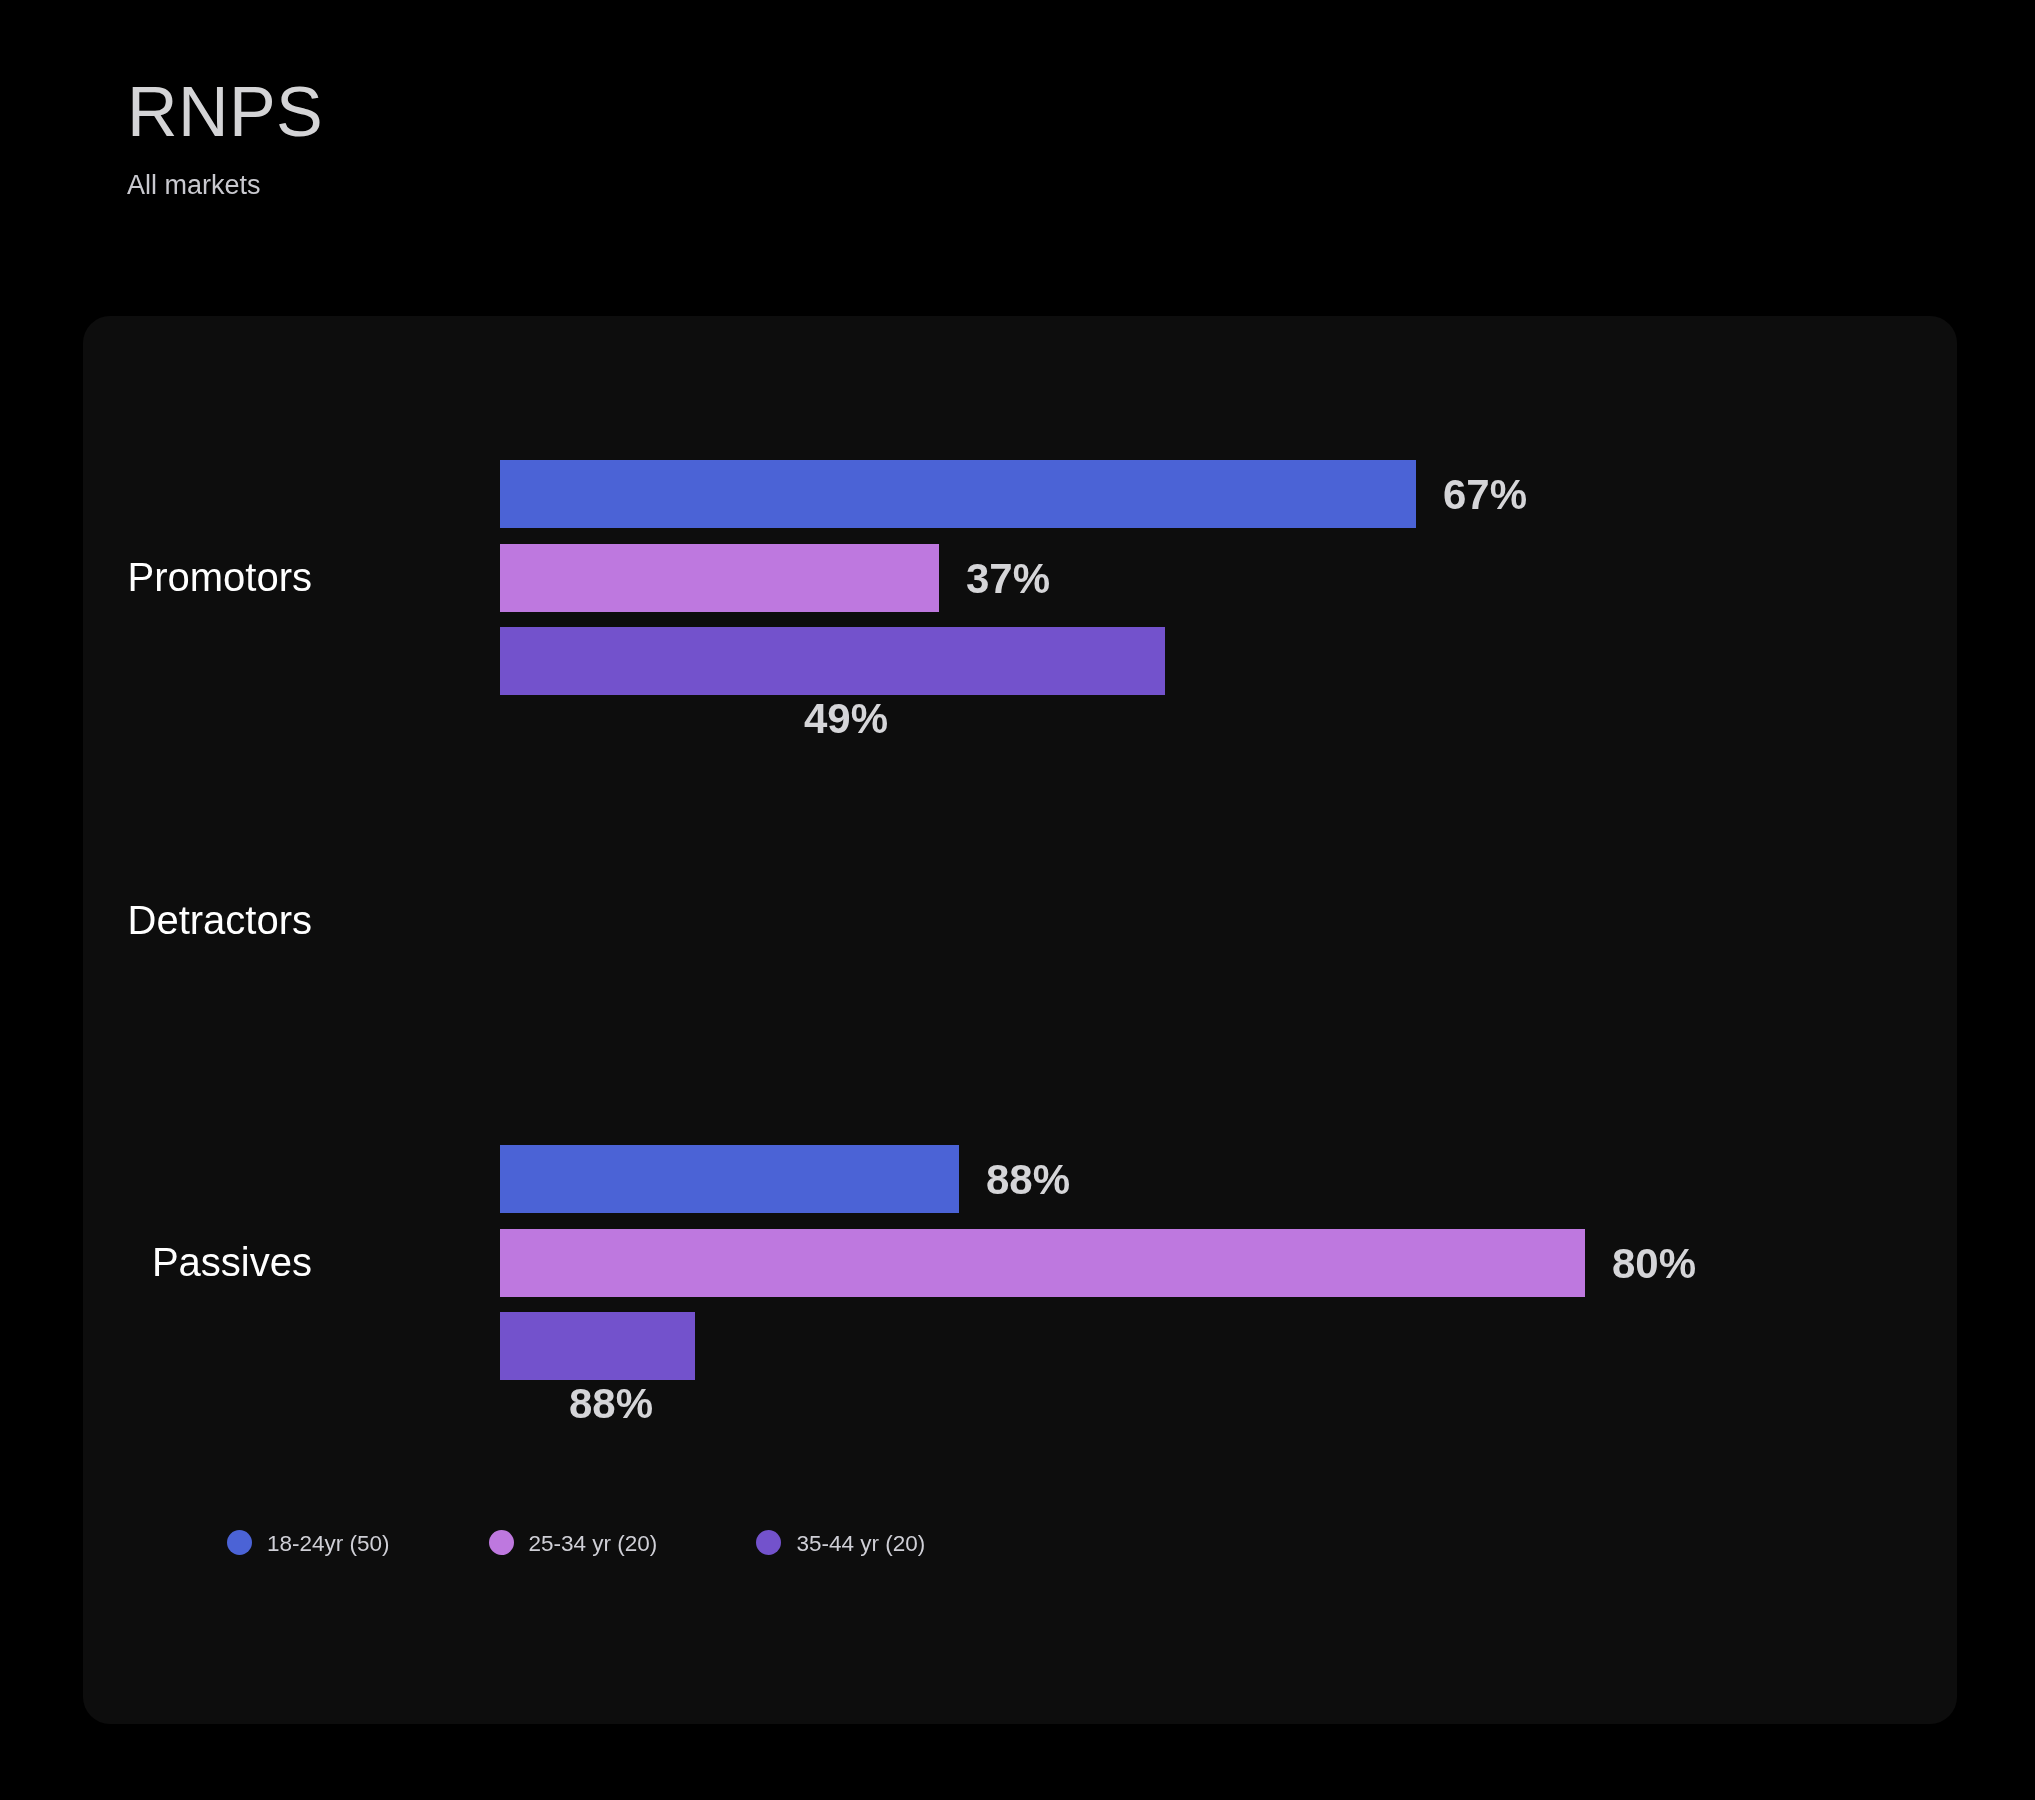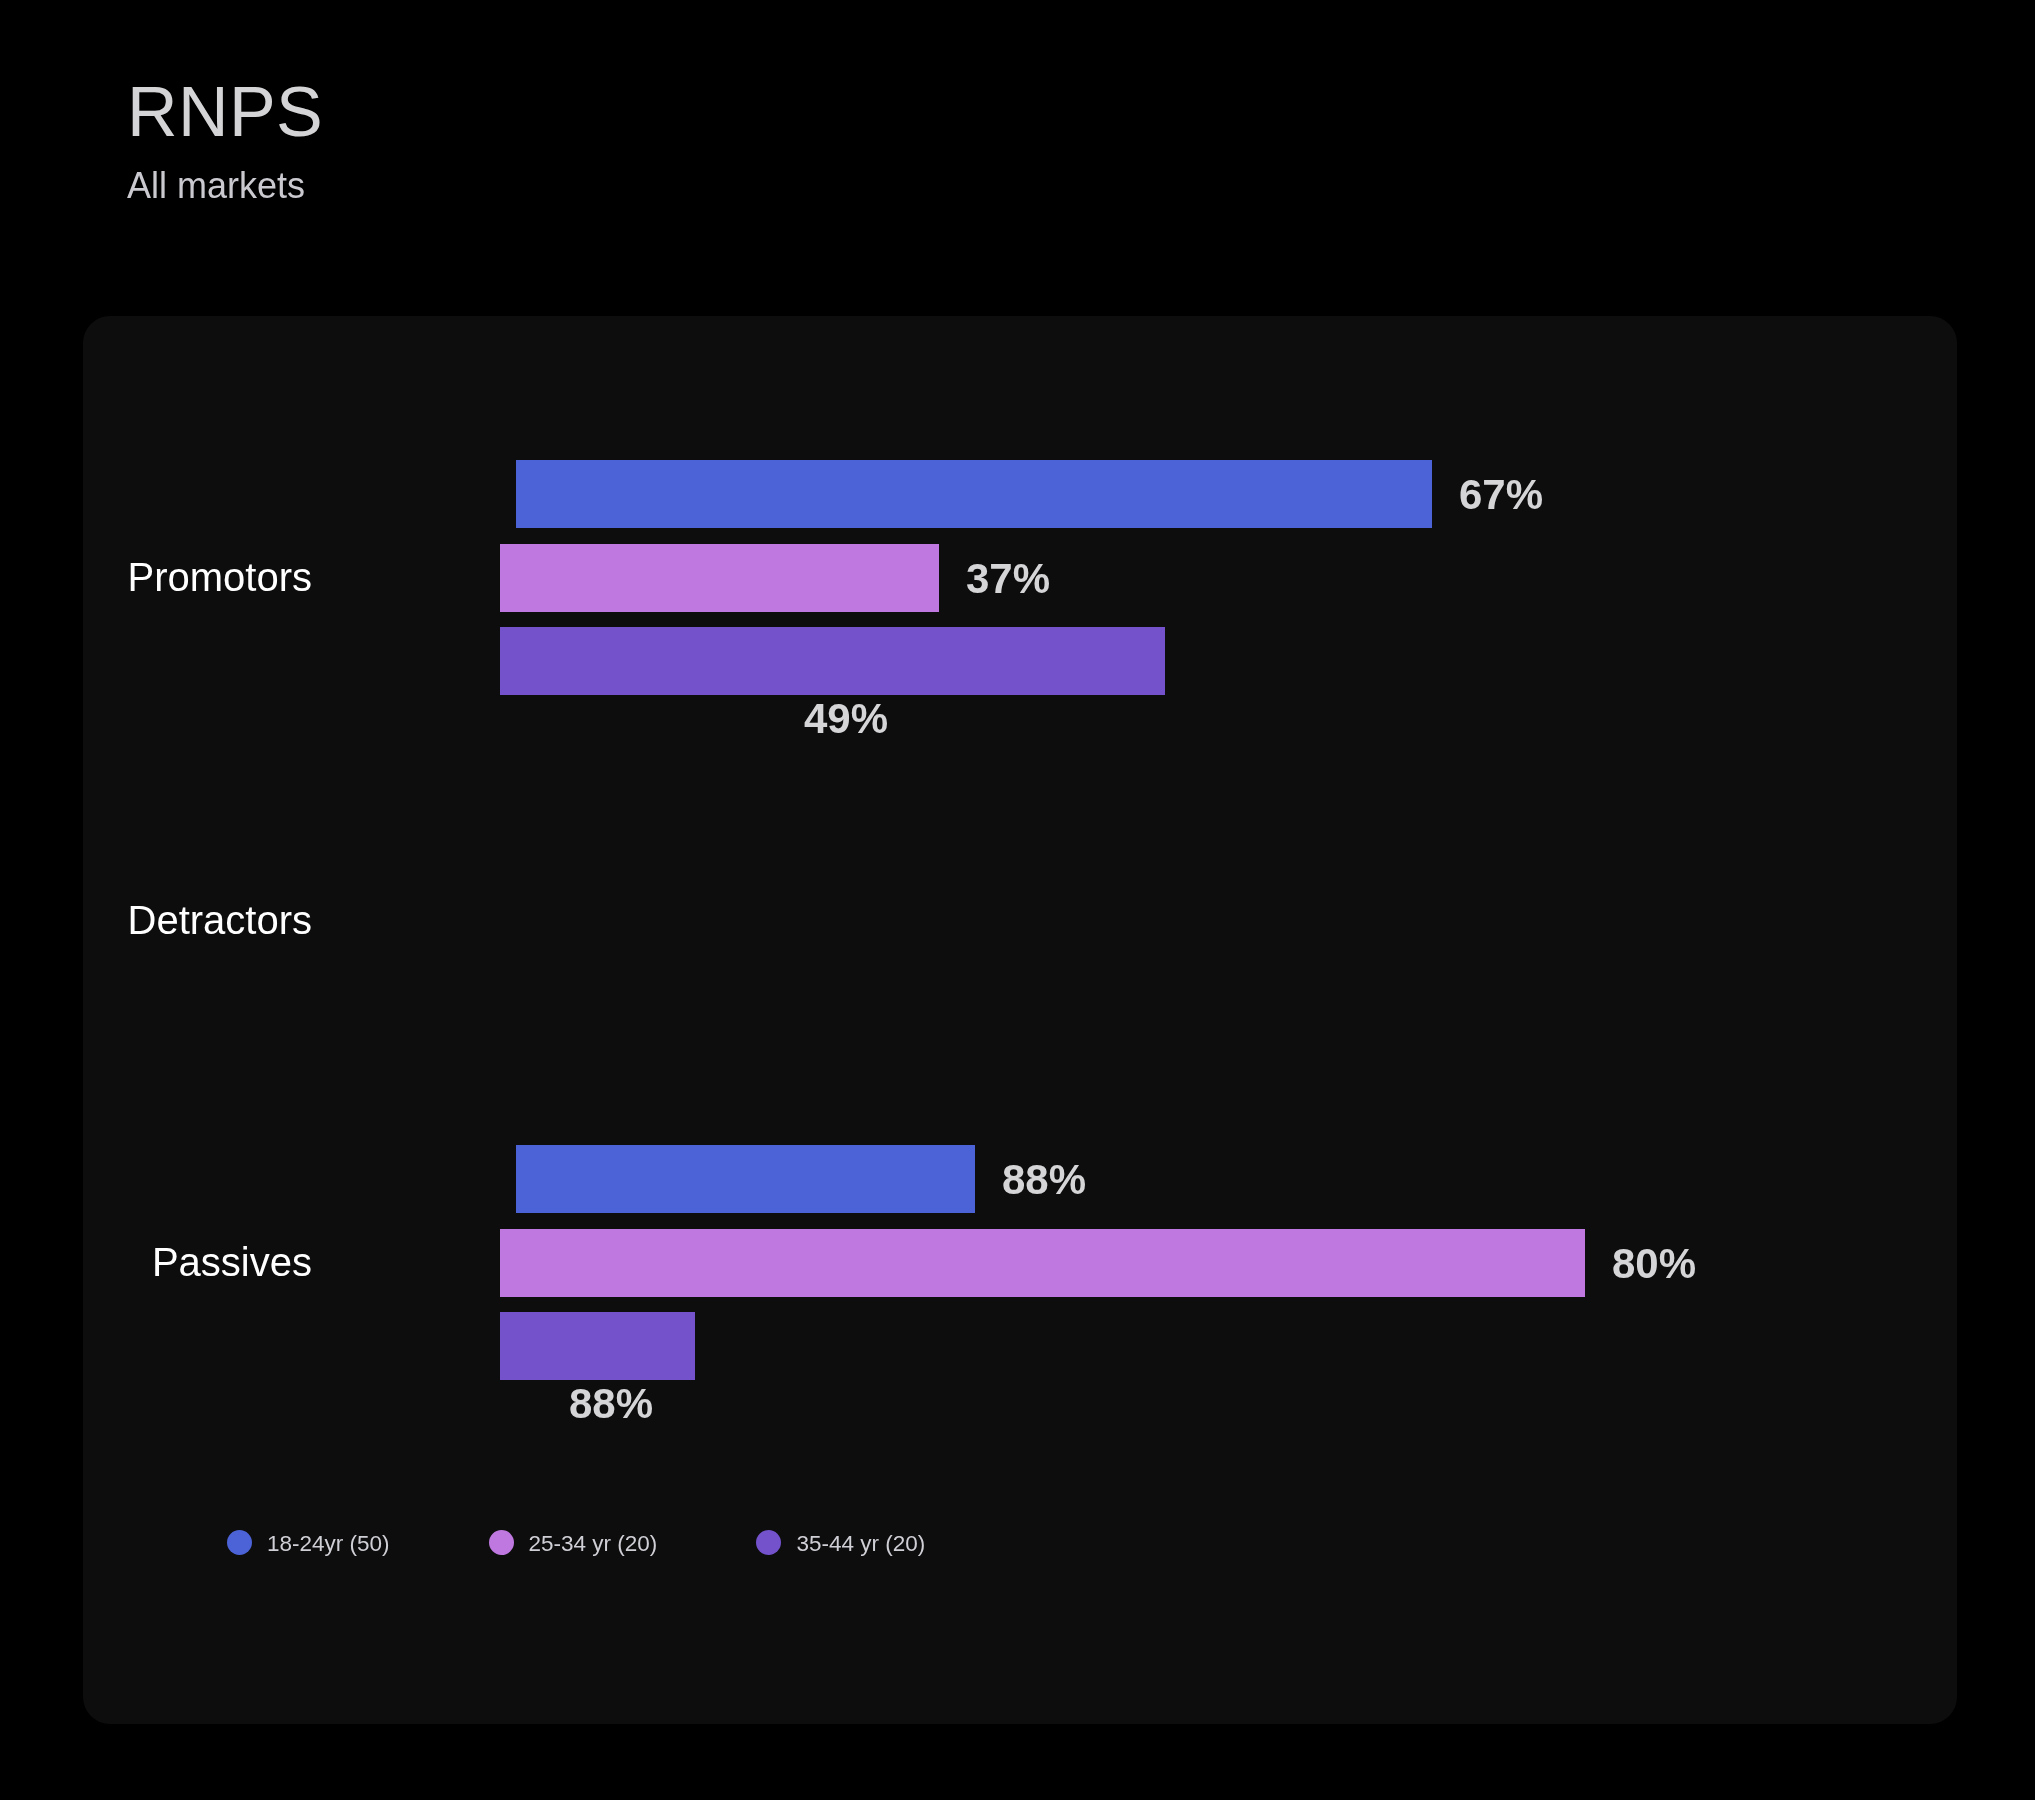--- a/index.html
+++ b/index.html
@@ -33,21 +33,21 @@
   .page-title {
     font-size: 70px;
     line-height: 80px;
     font-weight: 400;
     color: #d4d4d6;
     letter-spacing: 0.4px;
     margin: 0;
     white-space: nowrap;
   }
   .page-subtitle {
-    font-size: 36px;
+    font-size: 27px;
     line-height: 33px;
     font-weight: 400;
     color: #c9c9cf;
     margin: 16.7px 0 0 0;
     white-space: nowrap;
   }
 
   
   .chart-card {
     position: absolute;
@@ -102,21 +102,21 @@
     height: 100%;
   }
 
   .bar-row {
     position: absolute;
     left: 0;
     height: 68px;
     display: flex;
     align-items: center;
   }
-  .bar-row-0 { top: 4.2px; margin-left: 16px; }
+  .bar-row-0 { top: 4.2px; }
   .bar-row-1 { top: 88px; }
   .bar-row-2 { top: 171px; flex-direction: column; }
 
   .bar {
     height: 68px;
     border-radius: 0;
     flex: 0 0 auto;
   }
   .bar-value {
     font-size: 42px;

